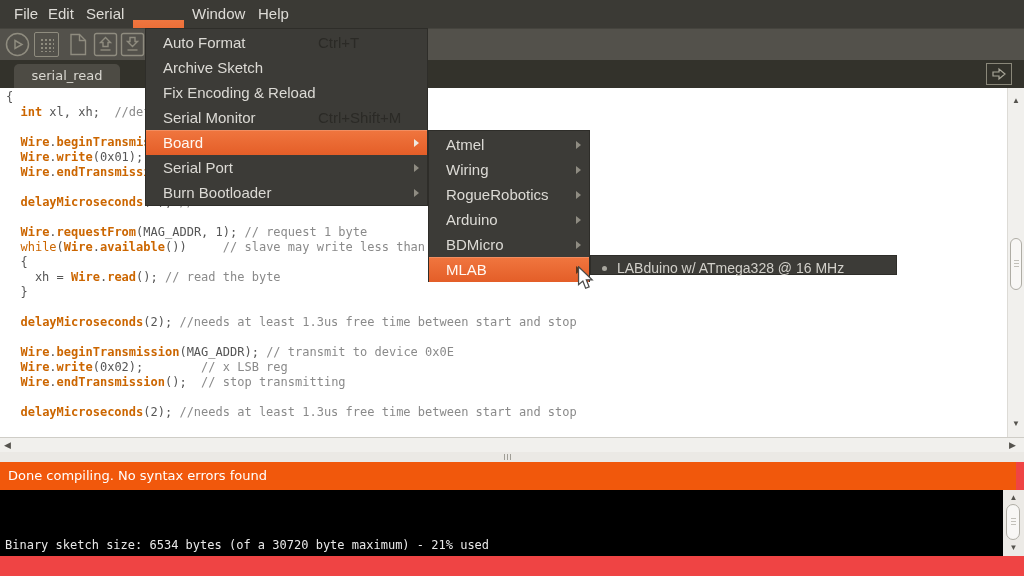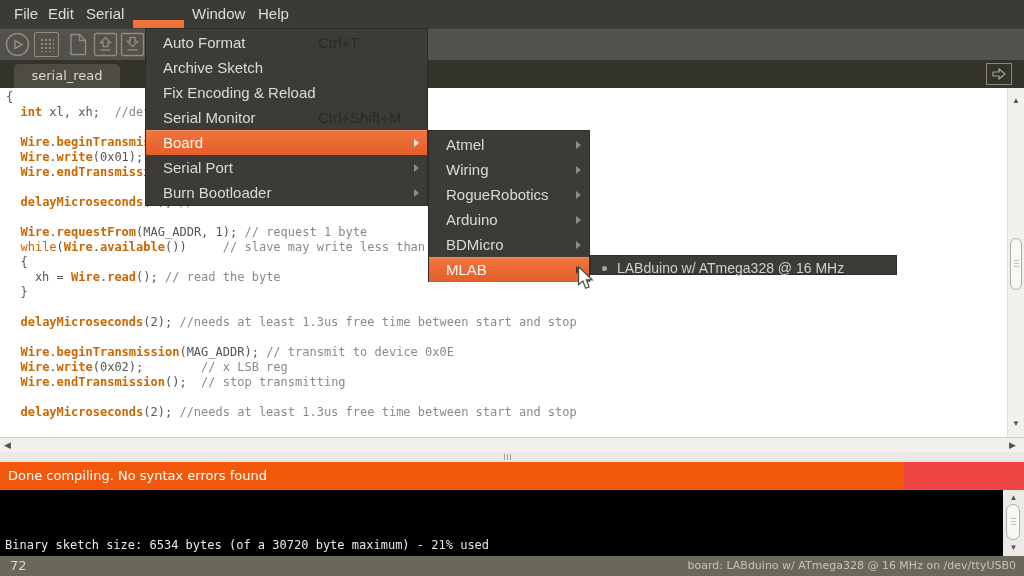--- a/index.html
+++ b/index.html
@@ -50,21 +50,21 @@
 
   .hscroll{position:absolute;left:0;top:437px;width:1024px;height:15px;background:#F1F0ED;
            border-top:1px solid #CFCDC7;box-sizing:border-box;}
   .h-arrow{position:absolute;top:2px;color:#55534E;font-size:9px;line-height:11px;}
 
   .grip-row{position:absolute;left:0;top:452px;width:1024px;height:10px;background:#EBE9E5;}
   .grip-handle{position:absolute;left:504px;top:2px;width:14px;height:6px;display:flex;gap:2px;}
   .grip-handle div{width:1px;height:6px;background:#A09E96;}
 
   
-  .message-bar{position:absolute;left:0;top:462px;width:904px;height:28px;background:#F1580C;}
+  .message-bar{position:absolute;left:0;top:462px;width:1016px;height:28px;background:#F1580C;}
   .message-bar span{position:absolute;left:8px;top:0;line-height:28px;color:#FFFFFF;font-size:13px;
        font-family:"DejaVu Sans",sans-serif;}
   .console{position:absolute;left:0;top:490px;width:1024px;height:66px;background:#000000;}
   .console-text{position:absolute;left:5px;top:36px;color:#E8E8E8;font-size:12px;
        font-family:"DejaVu Sans Mono",monospace;white-space:pre;margin-top:12px;}
   .cscroll{position:absolute;left:1003px;top:0;width:21px;height:66px;background:#ECEAE6;}
   .cthumb{position:absolute;left:3px;top:14px;width:14px;height:36px;background:#F8F7F5;
           border:1px solid #AFADA5;border-radius:7px;box-sizing:border-box;}
   .cthumb .grip-lines{left:4px;top:13px;}
 
@@ -202,24 +202,20 @@
       <div class="cthumb">
         <div class="grip-lines">
             <div></div>
             <div></div>
             <div></div>
           </div>
       </div>
     </div>
   </div>
 
-  <div class="statusbar">
-    <span class="status-line">72</span>
-    <span class="status-board">board: LABduino w/ ATmega328 @ 16 MHz on /dev/ttyUSB0</span>
-  </div>
 
   <div class="menu tools">
     <div class="menu-item">
       <span>Auto Format</span>
       <span class="shortcut">Ctrl+T</span>
     </div>
     <div class="menu-item">
       <span>Archive Sketch</span>
     </div>
     <div class="menu-item">

